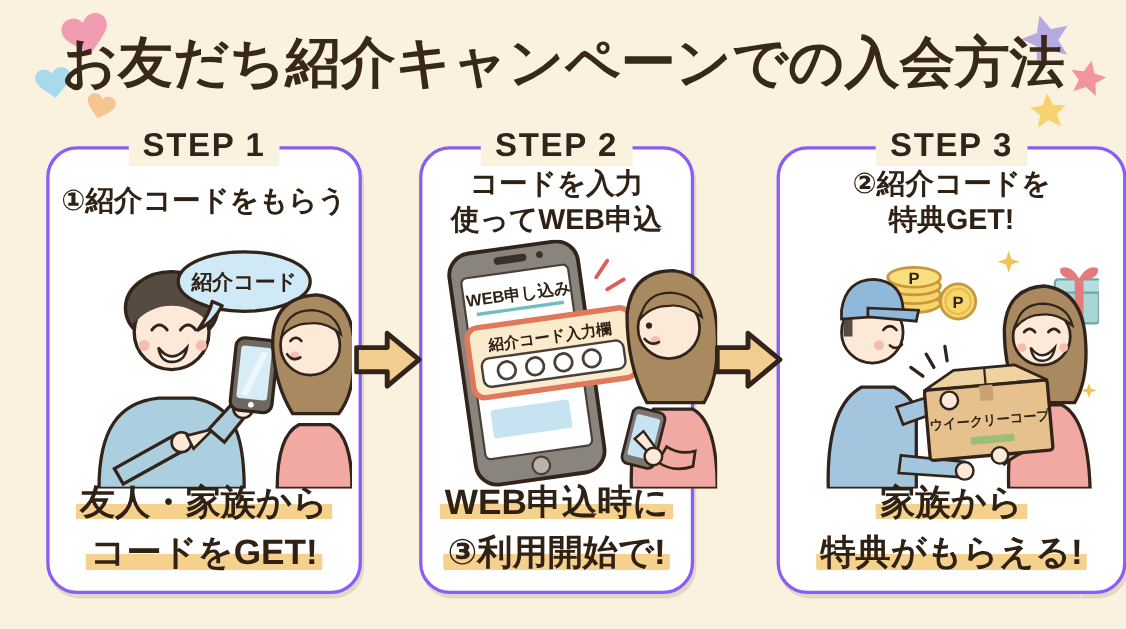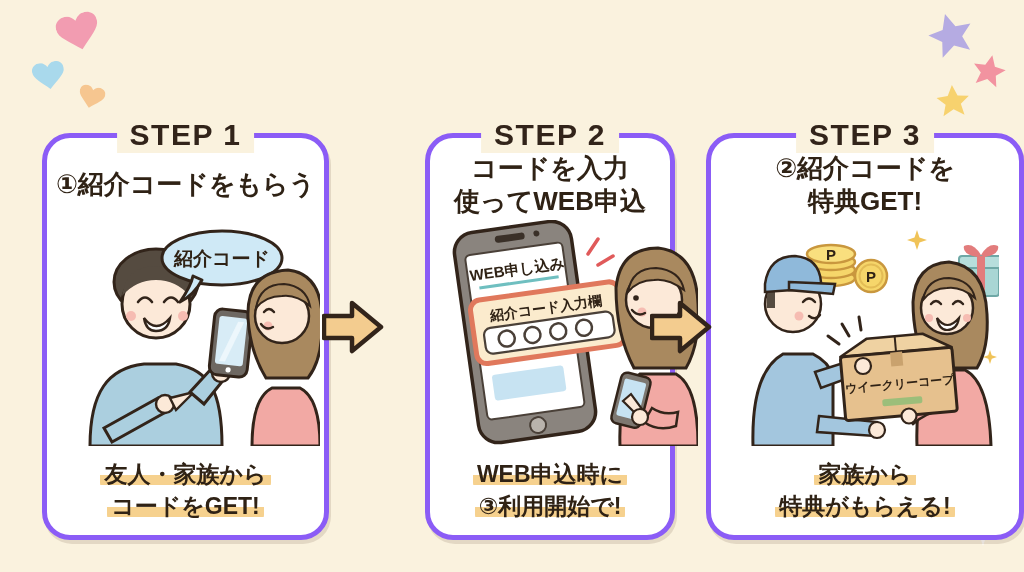--- a/index.html
+++ b/index.html
@@ -3,38 +3,38 @@
 <meta charset="utf-8">
 <style>
   html,body{margin:0;padding:0;}
   body{font-family:"Liberation Sans","DejaVu Sans",sans-serif;}
   .canvas{position:relative;width:1024px;height:572px;background:#FAF2DE;overflow:hidden;}
 
   .title{position:absolute;top:24px;left:0;width:100%;text-align:center;
          font-size:50px;font-weight:900;color:#38281A;letter-spacing:0px;}
 
   .panel{position:absolute;top:133px;height:407px;background:#FFFFFF;
-         border:5px solid #8b5cf6;border-radius:28px;box-sizing:border-box;
+         border:3px solid #8b5cf6;border-radius:28px;box-sizing:border-box;
          box-shadow:2px 4px 0 rgba(120,100,80,0.18);}
   #panel-1{left:42px;width:287px;}
-  #panel-2{left:381px;width:250px;margin-left:44px;}
+  #panel-2{left:381px;width:250px;}
   #panel-3{left:706px;width:318px;}
 
   .step-label{position:absolute;top:-21px;left:50%;transform:translateX(-50%);
               background:#FAF2DE;padding:0 13px;font-size:30px;font-weight:800;
               color:#32241A;letter-spacing:1.5px;line-height:36px;white-space:nowrap;}
 
   .heading{margin-top:12px;text-align:center;font-size:26px;font-weight:800;
            color:#2F2215;line-height:1.28;min-height:70px;
            display:flex;flex-direction:column;justify-content:center;}
 
   .illo{display:block;margin:0 auto;width:268px;height:226px;}
 
   .caption{position:absolute;bottom:12px;left:0;right:0;text-align:center;
-           font-size:23px;font-weight:800;color:#2F2215;line-height:1.42;}
+           font-size:32px;font-weight:800;color:#2F2215;line-height:1.42;}
   .hl{background:linear-gradient(transparent 55%, #F6D18E 55%, #F6D18E 94%, transparent 94%);
       padding:0 4px;border-radius:4px;}
 
   .arrow{position:absolute;top:300px;}
   #arrow-1{left:322px;} #arrow-2{left:650px;}
 
   .deco{position:absolute;}
   svg text{font-weight:bold;fill:#2F2215;}
 </style>
 </head>
@@ -58,20 +58,21 @@
   <svg class="deco" style="left:972px;top:54px;transform:rotate(12deg);" width="34" height="34" viewBox="0 0 20 19">
     <polygon points="10,0 12.9,6.4 19.5,7 14.5,11.4 16.2,18 10,14.3 3.8,18 5.5,11.4 0.5,7 7.1,6.4" fill="#F293A0"></polygon>
   </svg>
   <svg class="deco" style="left:936px;top:84px;transform:rotate(-4deg);" width="34" height="34" viewBox="0 0 20 19">
     <polygon points="10,0 12.9,6.4 19.5,7 14.5,11.4 16.2,18 10,14.3 3.8,18 5.5,11.4 0.5,7 7.1,6.4" fill="#F7D26E"></polygon>
   </svg>
   <svg class="deco" style="left:966px;top:512px;" width="34" height="34" viewBox="0 0 20 20">
     <path d="M10 0 L12.5 7.5 L20 10 L12.5 12.5 L10 20 L7.5 12.5 L0 10 L7.5 7.5 Z" opacity="0.85" fill="#FFFFFF"></path>
   </svg>
 
+  <div class="title">お友だち紹介キャンペーンでの入会方法</div>
 
   <div class="panel" id="panel-1">
     <div class="step-label">STEP 1</div>
     <div class="heading">
       <div>①紹介コードをもらう</div>
     </div>
 
     <svg class="illo" viewBox="0 0 268 226">
 
       <g>

